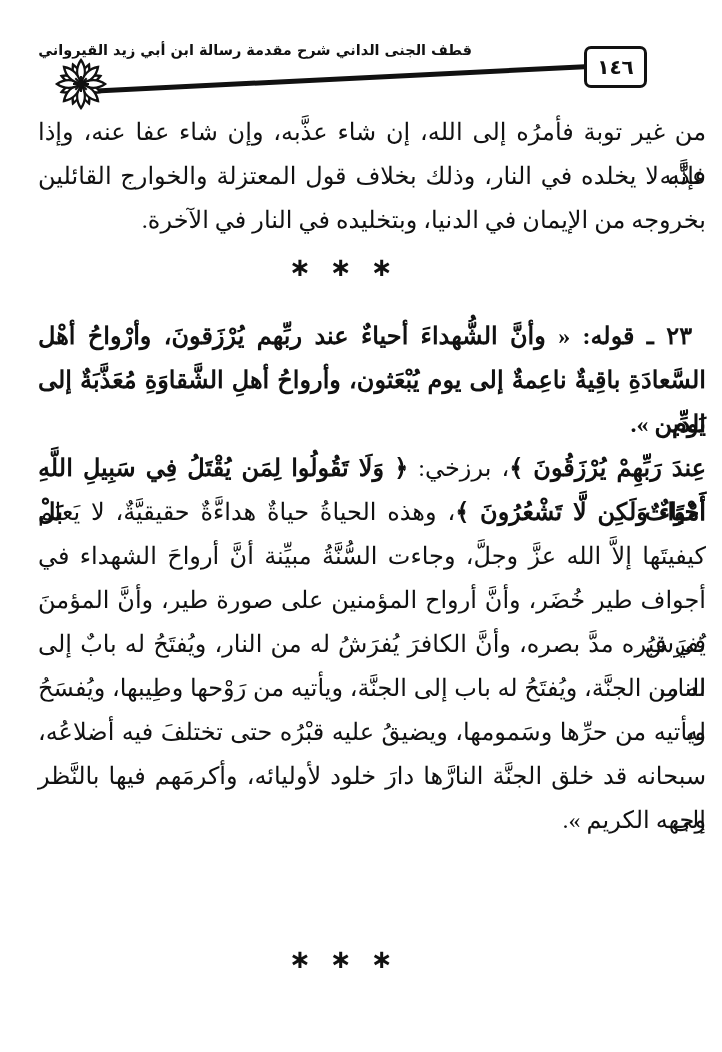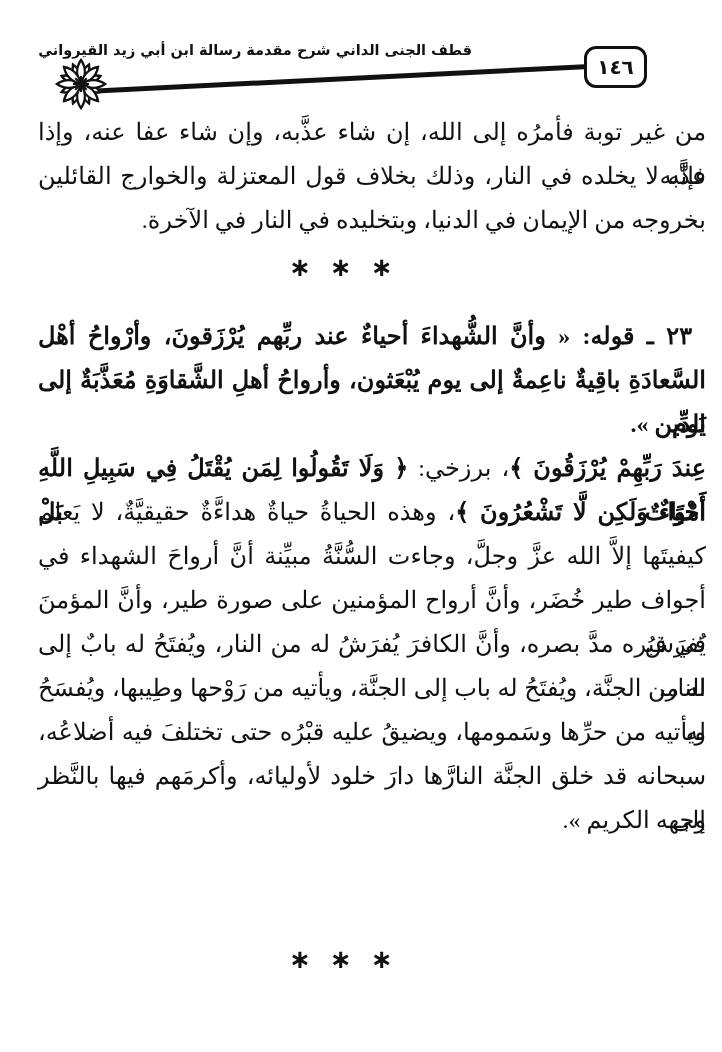--- a/index.html
+++ b/index.html
@@ -8,21 +8,21 @@
     font-family:"DejaVu Sans",sans-serif;color:#111;margin:0 auto;overflow:hidden;
   }
   
   .hdr-svg{position:absolute;top:0;left:0;z-index:1;}
   .hdr-title{
     position:absolute;top:42px;left:90px;width:382px;text-align:center;
     direction:rtl;font-size:14.5px;font-weight:bold;white-space:nowrap;z-index:2;
   }
   .pagenum-box{
     position:absolute;left:584px;top:46px;width:57px;height:36px;
-    border:3.5px solid #111;border-radius:12px;background:#fff;z-index:3;
+    border:3.5px solid #111;border-radius:7px;background:#fff;z-index:3;
     display:flex;align-items:center;justify-content:center;
     font-size:20px;font-weight:bold;
   }
   
   .block{
     position:absolute;left:38px;right:16px;direction:rtl;
     font-size:24px;color:#111;font-family:Liberation Serif, serif;
   }
   #para1{top:110px;}
   #block2{top:314px;}

